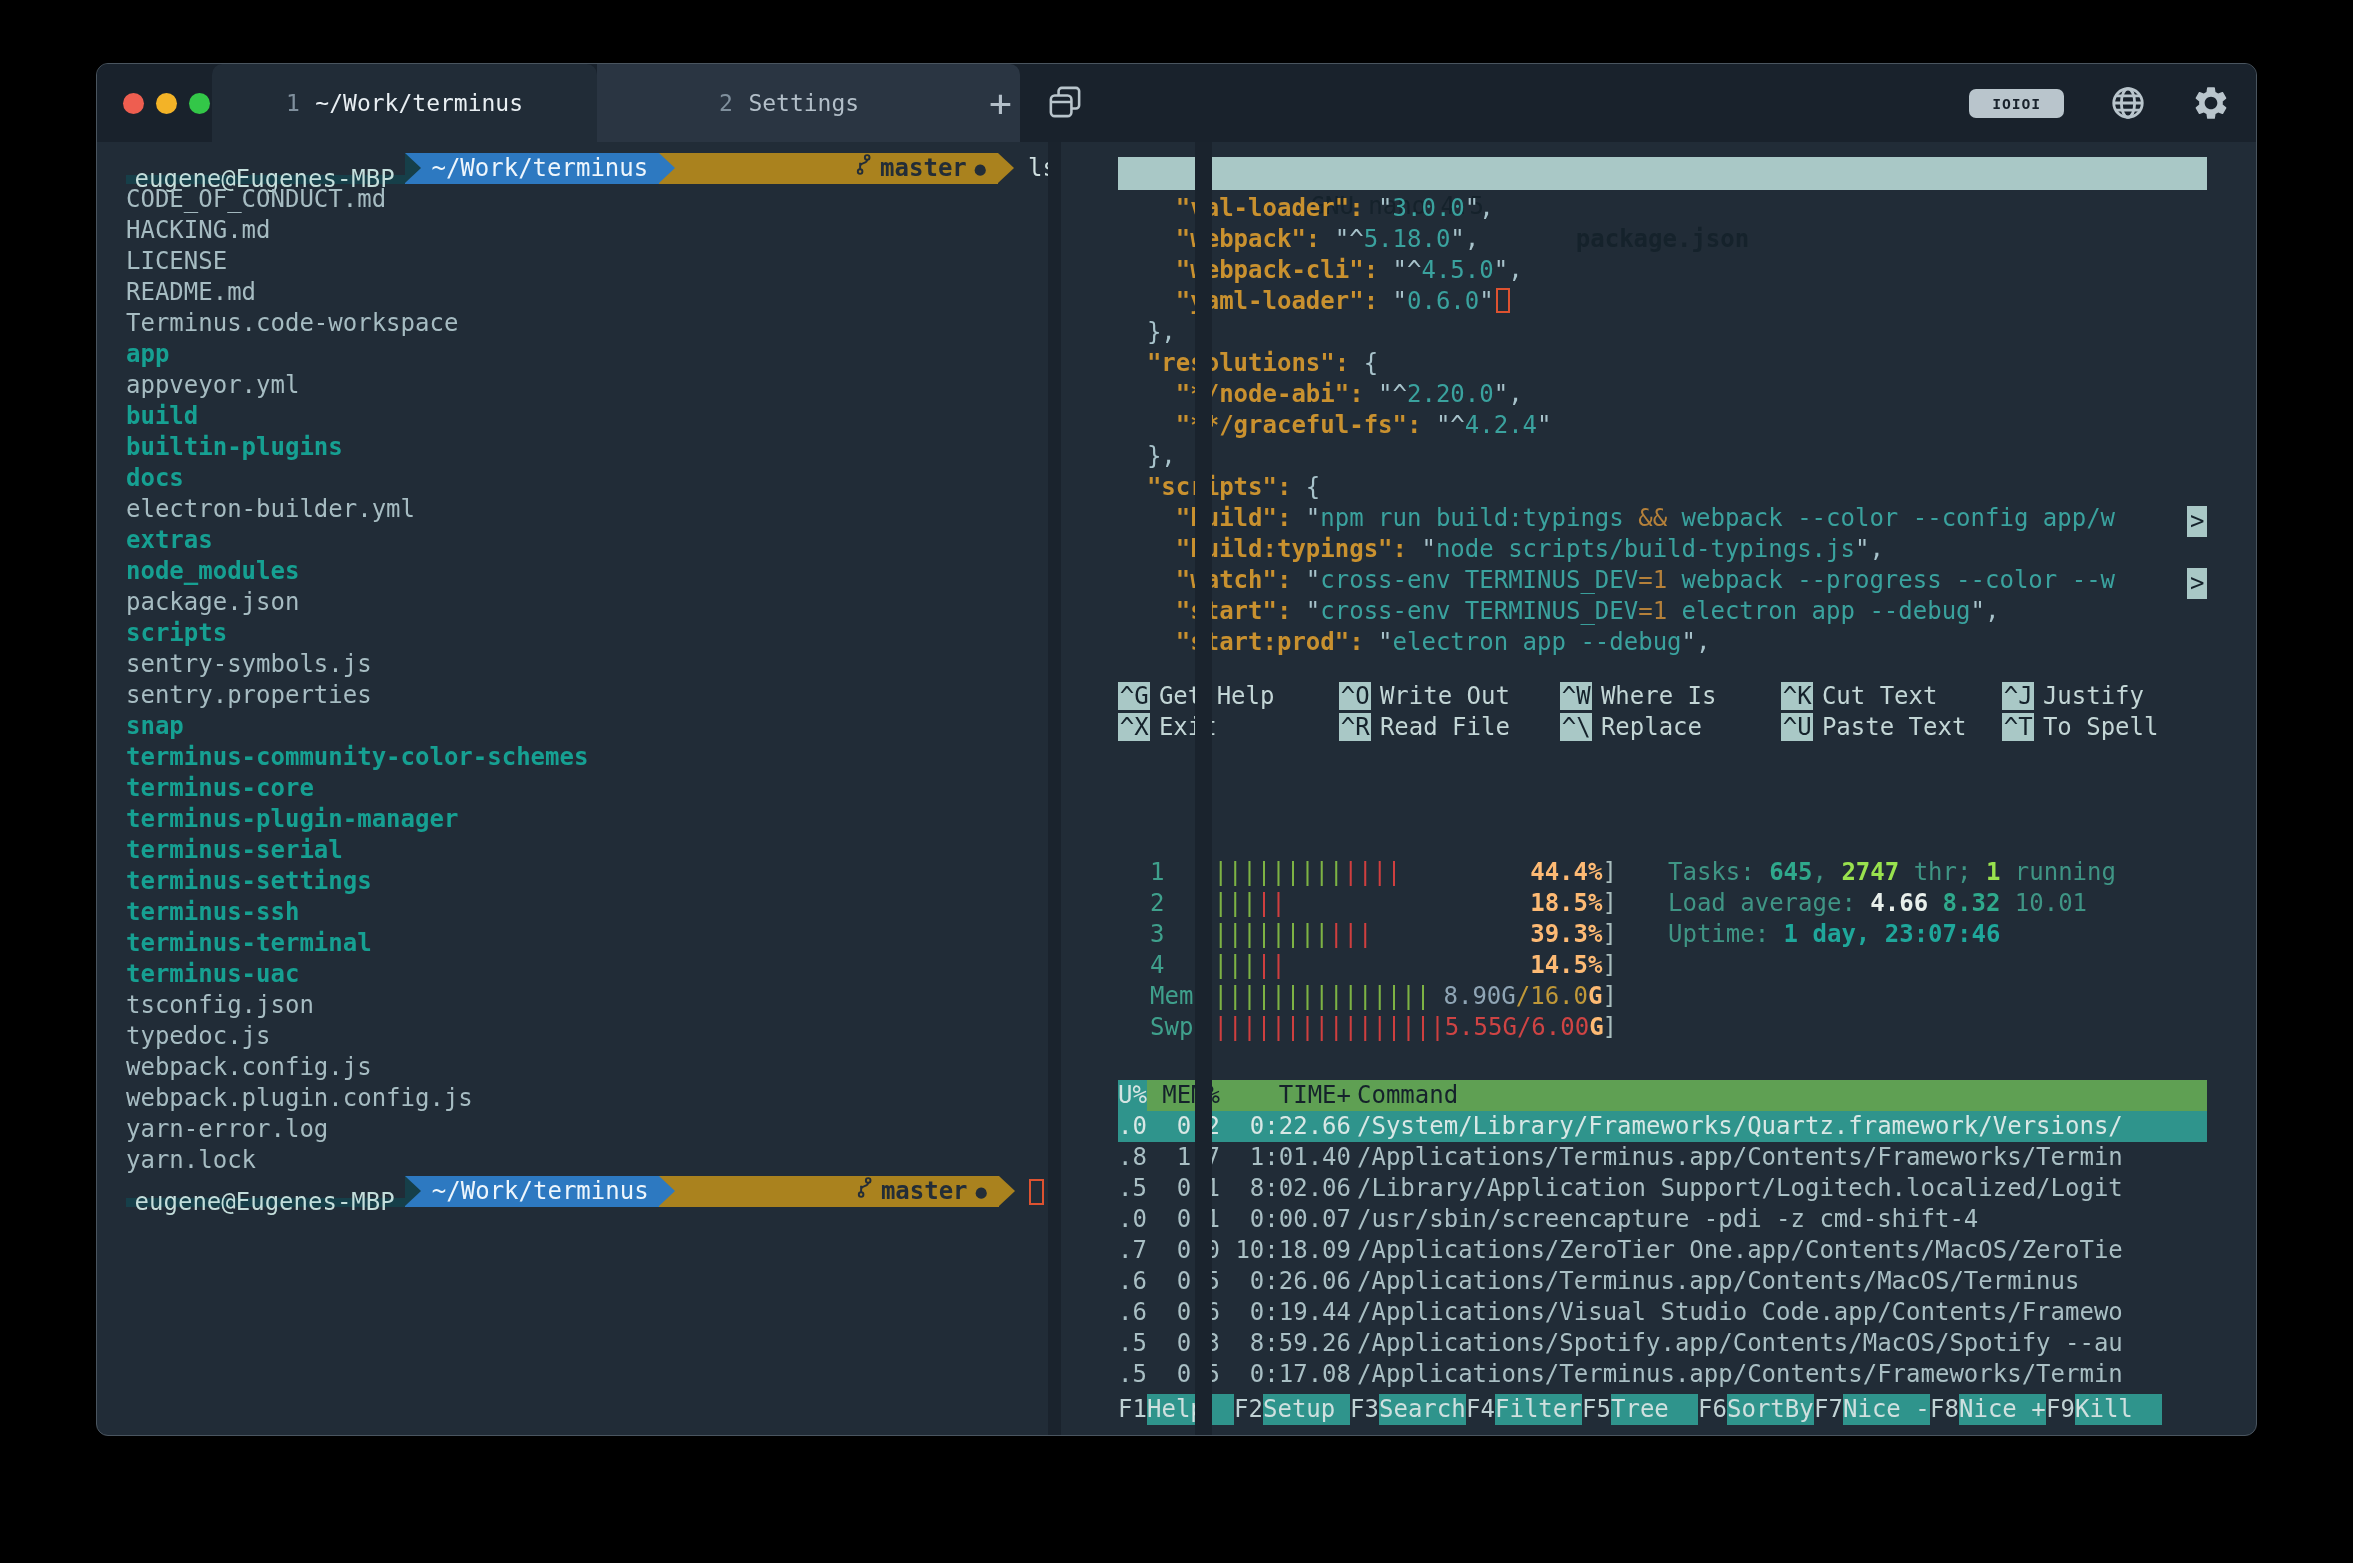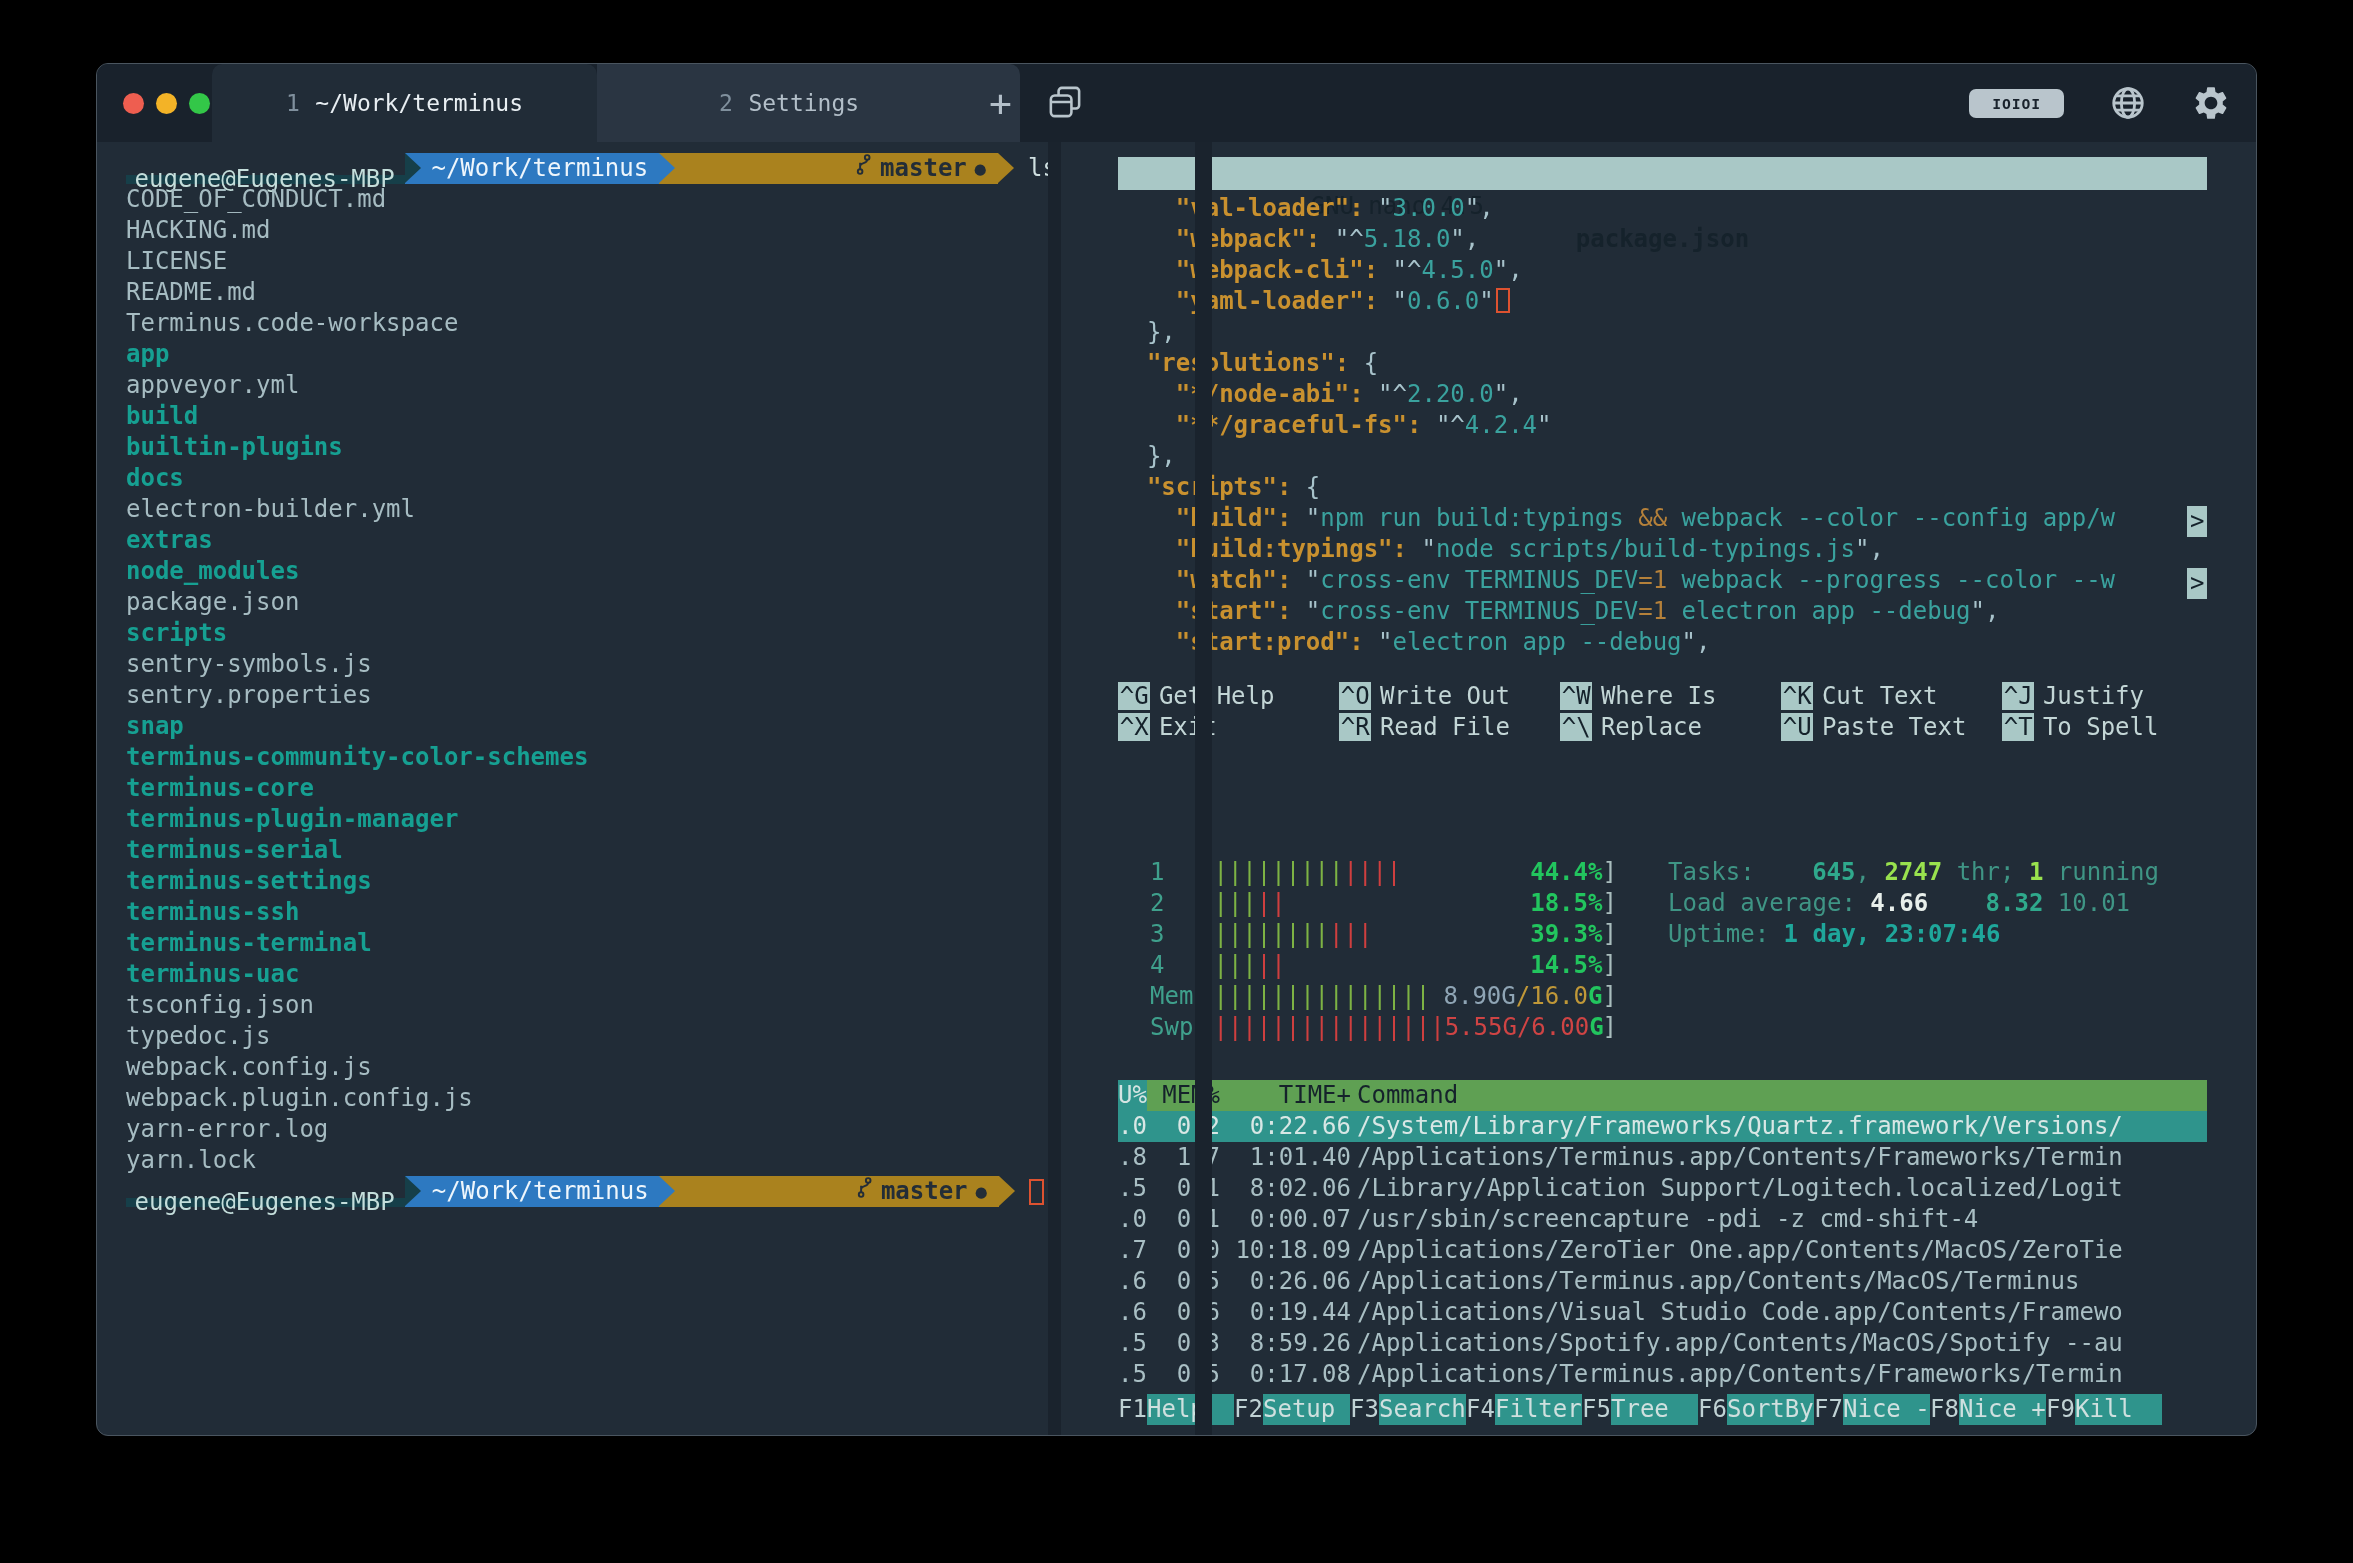--- a/index.html
+++ b/index.html
@@ -87,26 +87,26 @@
 
   
   .htop { position:absolute; left:0; top:715px; width:1089px; }
   .meters { padding-left:32px; }
   .mrow { display:flex; height:31px; white-space:pre; }
   .mlabel { width:49px; color:#3fa08c; }
   .brk { color:#a9bdbd; }
   .mbar { width:389px; display:flex; }
   .bar-g { color:#7db344; } .bar-r { color:#cf3f3f; }
   .msp { flex:1; }
-  .p-val { color:#22c55e; font-weight:bold; }
+  .p-val { color:#fdba74; font-weight:bold; }
   .p-memU { color:#8fa5b5; } .p-memT { color:#c09838; } .p-swp { color:#cf4444; }
   .stats { position:absolute; left:550px; top:0; }
   .sline { height:31px; white-space:pre; }
   .p-lbl { color:#3f9585; }
-  .p-tealb { color:#2fa98c; font-weight:bold;margin-left:43px; }
+  .p-tealb { color:#2fa98c; font-weight:bold; }
   .p-lime { color:#99e24e; font-weight:bold; }
   .p-whiteb { color:#e8efeb; font-weight:bold; }
   .p-cyanb { color:#1fa79b; font-weight:bold; }
 
   .ptable { position:absolute; left:0; top:223px; width:1089px; }
   .prow { display:flex; height:31px; white-space:pre; color:#a9bfc4; }
   .prow.header { background:#5fa053; color:#15222b; }
   .prow.header .cu { background:#2f948c; color:#d4e4e2; }
   .prow.selected { background:#2f948c; color:#d8e7e5; }
   .cu { width:29px; text-align:right; }

